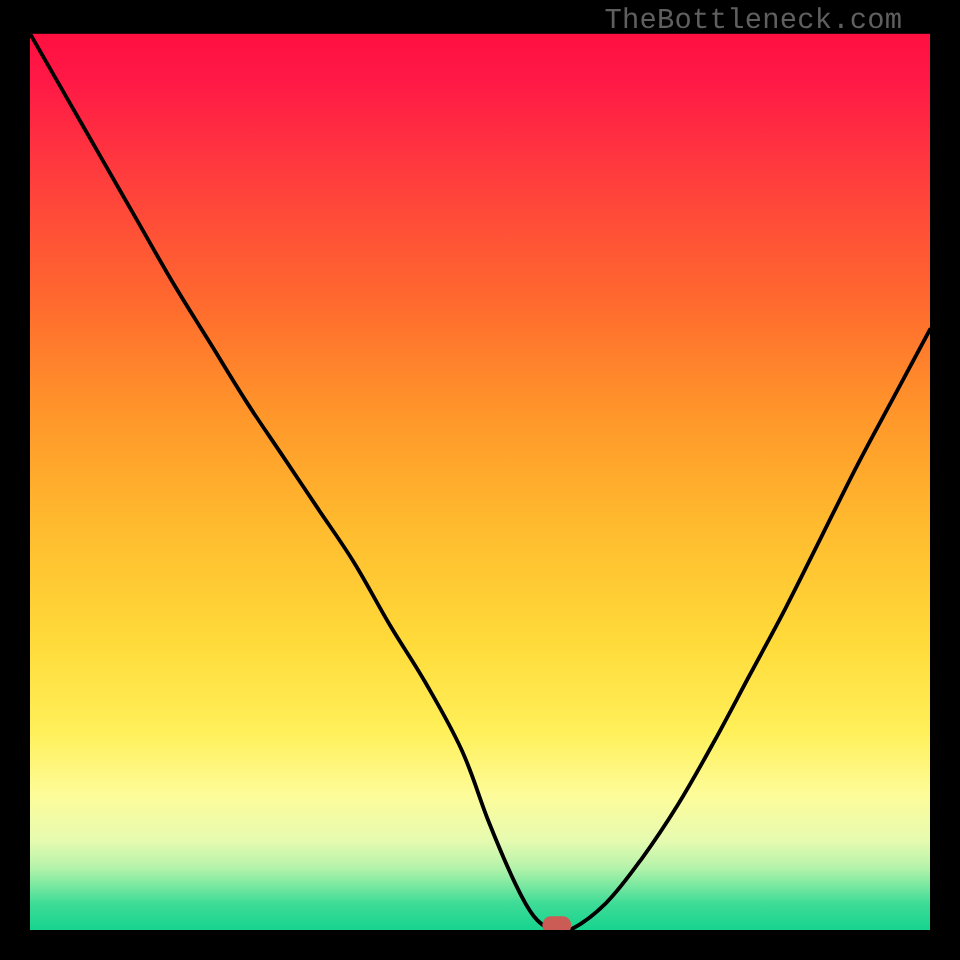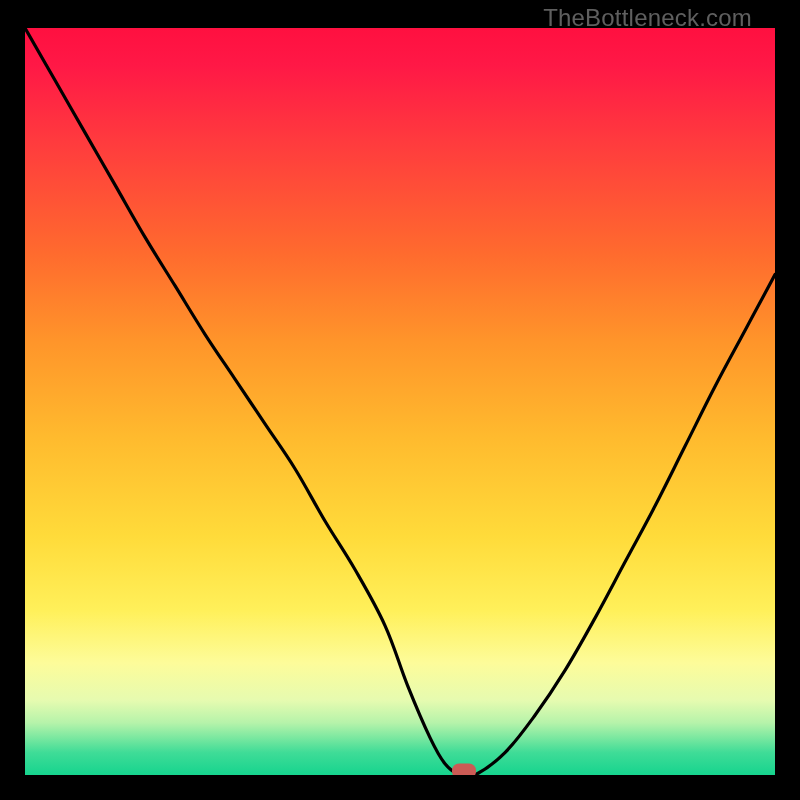--- a/index.html
+++ b/index.html
@@ -9,20 +9,21 @@
     height: 800px;
     background: #000;
     overflow: hidden;
     font-family: Arial, Helvetica, sans-serif;
   }
   .frame {
     position: relative;
     width: 764px;
     height: 800px;
     background: #000;
+    font-family: Liberation Mono, monospace;
   }
   .watermark {
     position: absolute;
     top: 4px;
     right: 12px;
     color: #5f5f5f;
     font-size: 24px;
     font-weight: 500;
     letter-spacing: 0.2px;
     z-index: 20;

